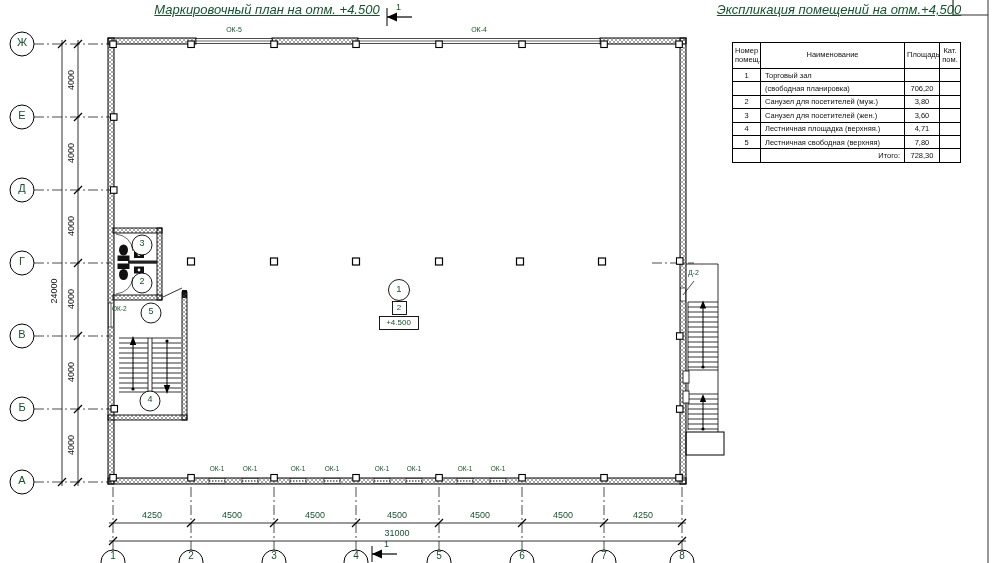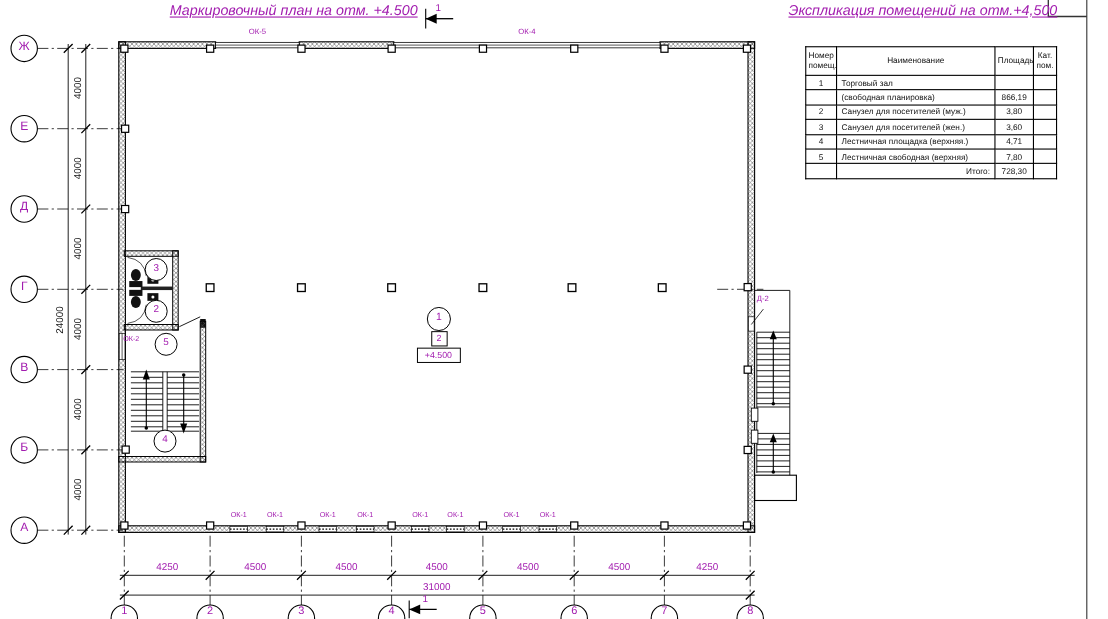--- a/index.html
+++ b/index.html
@@ -1,19 +1,19 @@
 <!DOCTYPE html>
 <html><head>
 <meta charset="utf-8">
 <style>
   html,body{margin:0;padding:0;background:#fff;}
   #page{position:relative;width:1007px;height:563px;background:#fff;overflow:hidden;
         font-family:"Liberation Sans",sans-serif;color:#111;}
   svg{position:absolute;left:0;top:0;}
-  .lbl{position:absolute;color:#a21caf;white-space:nowrap;line-height:1.05;}
+  .lbl{position:absolute;color:#14532d;white-space:nowrap;line-height:1.05;}
   .ttl{font-size:13px;font-style:italic;text-decoration:underline;text-align:center;}
   .ctr{text-align:center;}
   .s9{font-size:9px;}
   .s10{font-size:10px;}
   .s11{font-size:11px;}
   .s8{font-size:8px;}
   .s7{font-size:7px;}
   .s65{font-size:6.5px;}
   .rot{transform:translate(-50%,-50%) rotate(-90deg);transform-origin:center;}
   .rlbl{position:absolute;font-size:9px;white-space:nowrap;}
@@ -298,21 +298,21 @@
   </tr>
   <tr>
     <td>1</td>
     <td class="nm">Торговый зал</td>
     <td></td>
     <td></td>
   </tr>
   <tr>
     <td></td>
     <td class="nm">(свободная планировка)</td>
-    <td>866,19</td>
+    <td>706,20</td>
     <td></td>
   </tr>
   <tr>
     <td>2</td>
     <td class="nm">Санузел для посетителей (муж.)</td>
     <td>3,80</td>
     <td></td>
   </tr>
   <tr>
     <td>3</td>

